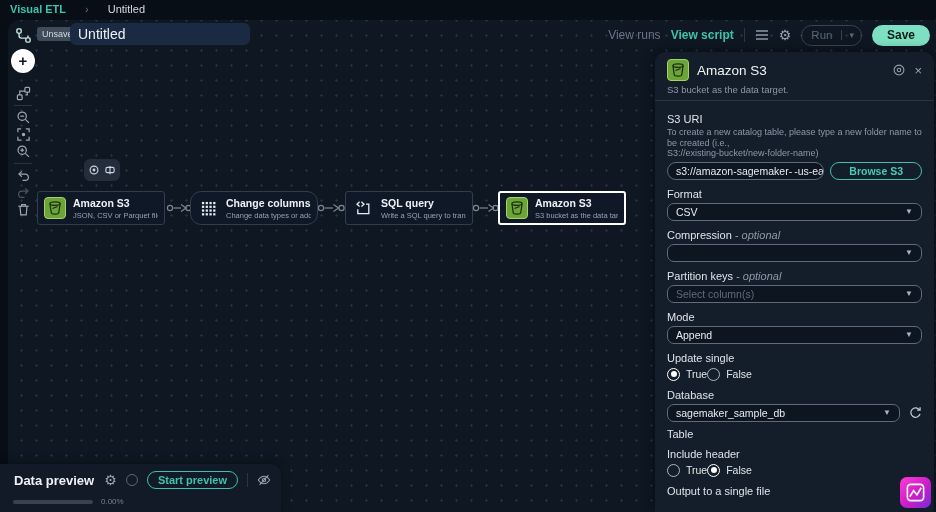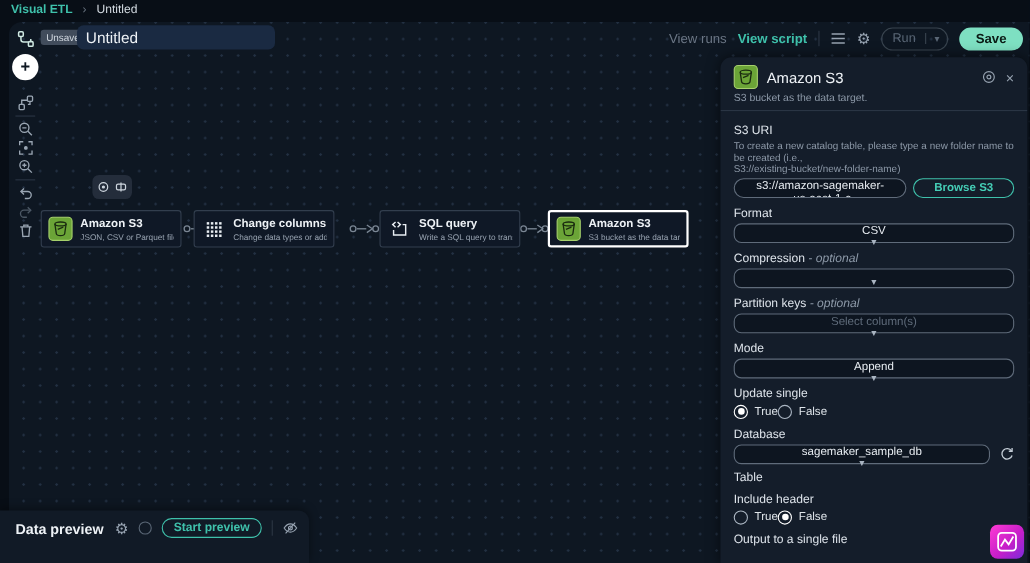--- a/index.html
+++ b/index.html
@@ -3,21 +3,21 @@
 <meta charset="utf-8">
 <style>
   * { margin:0; padding:0; box-sizing:border-box; }
   html,body { width:936px; height:512px; overflow:hidden; background:#080e16;
     font-family:"Liberation Sans", sans-serif; color:#e6ebf0; }
   .abs { position:absolute; }
   svg { display:block; }
 
   
   #breadcrumb-bar { position:absolute; left:0; top:0; width:936px; height:18px;
-    display:flex; align-items:center; gap:9px; padding-left:10px; font-size:11px; z-index:4; }
+    display:flex; align-items:center; gap:19px; padding-left:10px; font-size:11px; z-index:4; }
   .crumb-root { color:#3fc1ab; font-weight:600; cursor:pointer; }
   .crumb-sep { color:#67727f; }
   .crumb-cur { color:#d4dbe2; }
 
   
   #canvas { position:absolute; left:8px; top:20px; right:0; bottom:0;
     background:#0e1722; border-top-left-radius:12px; z-index:1;
     background-image:radial-gradient(circle, #223042 1px, transparent 1.3px);
     background-size:15px 15px; background-position:6px 8px; }
 
@@ -98,21 +98,21 @@
   #cp-title { font-size:13.5px; font-weight:400; color:#eef2f6; flex:1; }
   .cp-head-ic { background:none; border:none; color:#97a3b1; cursor:pointer; padding:0;
     display:flex; align-items:center; font-size:13px; font-family:"Liberation Sans", sans-serif; }
   #cp-subtitle { font-size:9.5px; color:#8d99a8; margin-top:3px; }
   #cp-body { padding:4px 12px 0 12px; }
   .fld-label { font-size:11px; color:#dde3ea; margin-top:8px; }
   .fld-label .opt { font-style:italic; color:#8d99a8; }
   .desc { font-size:9px; color:#8d99a8; line-height:10.5px; margin-top:2px; }
   .control { margin-top:3px; height:18px; background:#0d1520; border:1px solid #5f6b7a;
     border-radius:7px; display:flex; align-items:center; padding:0 8px; font-size:10.5px;
-    color:#e6ebf0; width:100%; font-family:"Liberation Sans", sans-serif;flex-direction:column; }
+    color:#e6ebf0; width:100%; font-family:"Liberation Sans", sans-serif; }
   .select { justify-content:space-between; cursor:pointer; }
   .select .caret { font-size:8px; color:#aab5c2; }
   .placeholder { color:#5f6b7a; }
   #uri-row { display:flex; gap:6px; align-items:center; margin-top:3px; }
   #uri-input { flex:1; margin-top:0; border-radius:9px; overflow:hidden; white-space:nowrap; }
   .redacted { display:inline-block; width:88px; height:11px; background:#000; margin:0 1px; }
   #browse-s3-btn { flex:none; height:18px; border:1px solid #3fc1ab; color:#45cdb6;
     background:none; border-radius:999px; font-size:10.5px; font-weight:600; padding:0 18px;
     cursor:pointer; font-family:"Liberation Sans", sans-serif; }
   .radio-row { display:flex; margin-top:4px; }
@@ -285,21 +285,21 @@
           <line x1="5.5" y1="8.5" x2="10.5" y2="6.5"></line>
         </g>
       </svg>
   </span>
   <span class="node-txt">
     <div class="node-title">Amazon S3</div>
     <div class="node-sub">JSON, CSV or Parquet file store...</div>
   </span>
 </div>
 
-<div class="node" style="left:176px;">
+<div class="node" style="left:190px;border-radius:11px;">
   <span class="node-ic">
     <svg width="15" height="15" viewBox="0 0 16 16">
         <g fill="#e8edf2">
           <rect x="1" y="1" width="2.4" height="2.4"></rect>
           <rect x="1" y="5" width="2.4" height="2.4"></rect>
           <rect x="1" y="9" width="2.4" height="2.4"></rect>
           <rect x="1" y="13" width="2.4" height="2.4"></rect>
           <rect x="5" y="1" width="2.4" height="2.4"></rect>
           <rect x="5" y="5" width="2.4" height="2.4"></rect>
           <rect x="5" y="9" width="2.4" height="2.4"></rect>
@@ -362,20 +362,24 @@
     <span class="vdiv"></span>
     <span class="tool-ic">
       <svg width="14" height="14" viewBox="0 0 16 16">
           <g stroke="#97a3b1" stroke-width="1.2" fill="none">
             <path d="M1.5 8 C3.5 5 6 3.7 8 3.7 C10 3.7 12.5 5 14.5 8 C12.5 11 10 12.3 8 12.3 C6 12.3 3.5 11 1.5 8 Z"></path>
             <circle cx="8" cy="8" r="2"></circle>
             <line x1="3" y1="13.5" x2="13" y2="2.5"></line>
           </g>
         </svg>
     </span>
+  </div>
+  <div id="dp-progress-row">
+    <span id="dp-track"><span id="dp-fill"></span></span>
+    <span id="dp-pct">0.00%</span>
   </div>
 </div>
 
 <div id="config-panel">
   <div id="cp-header">
     <div id="cp-head-row">
       <span class="node-ic s3" style="width:22px;height:22px;">
         <svg width="16" height="16" viewBox="0 0 16 16">
             <g stroke="#1a2b10" stroke-width="1.2" fill="none">
               <ellipse cx="8" cy="3.6" rx="5.1" ry="1.8"></ellipse>

